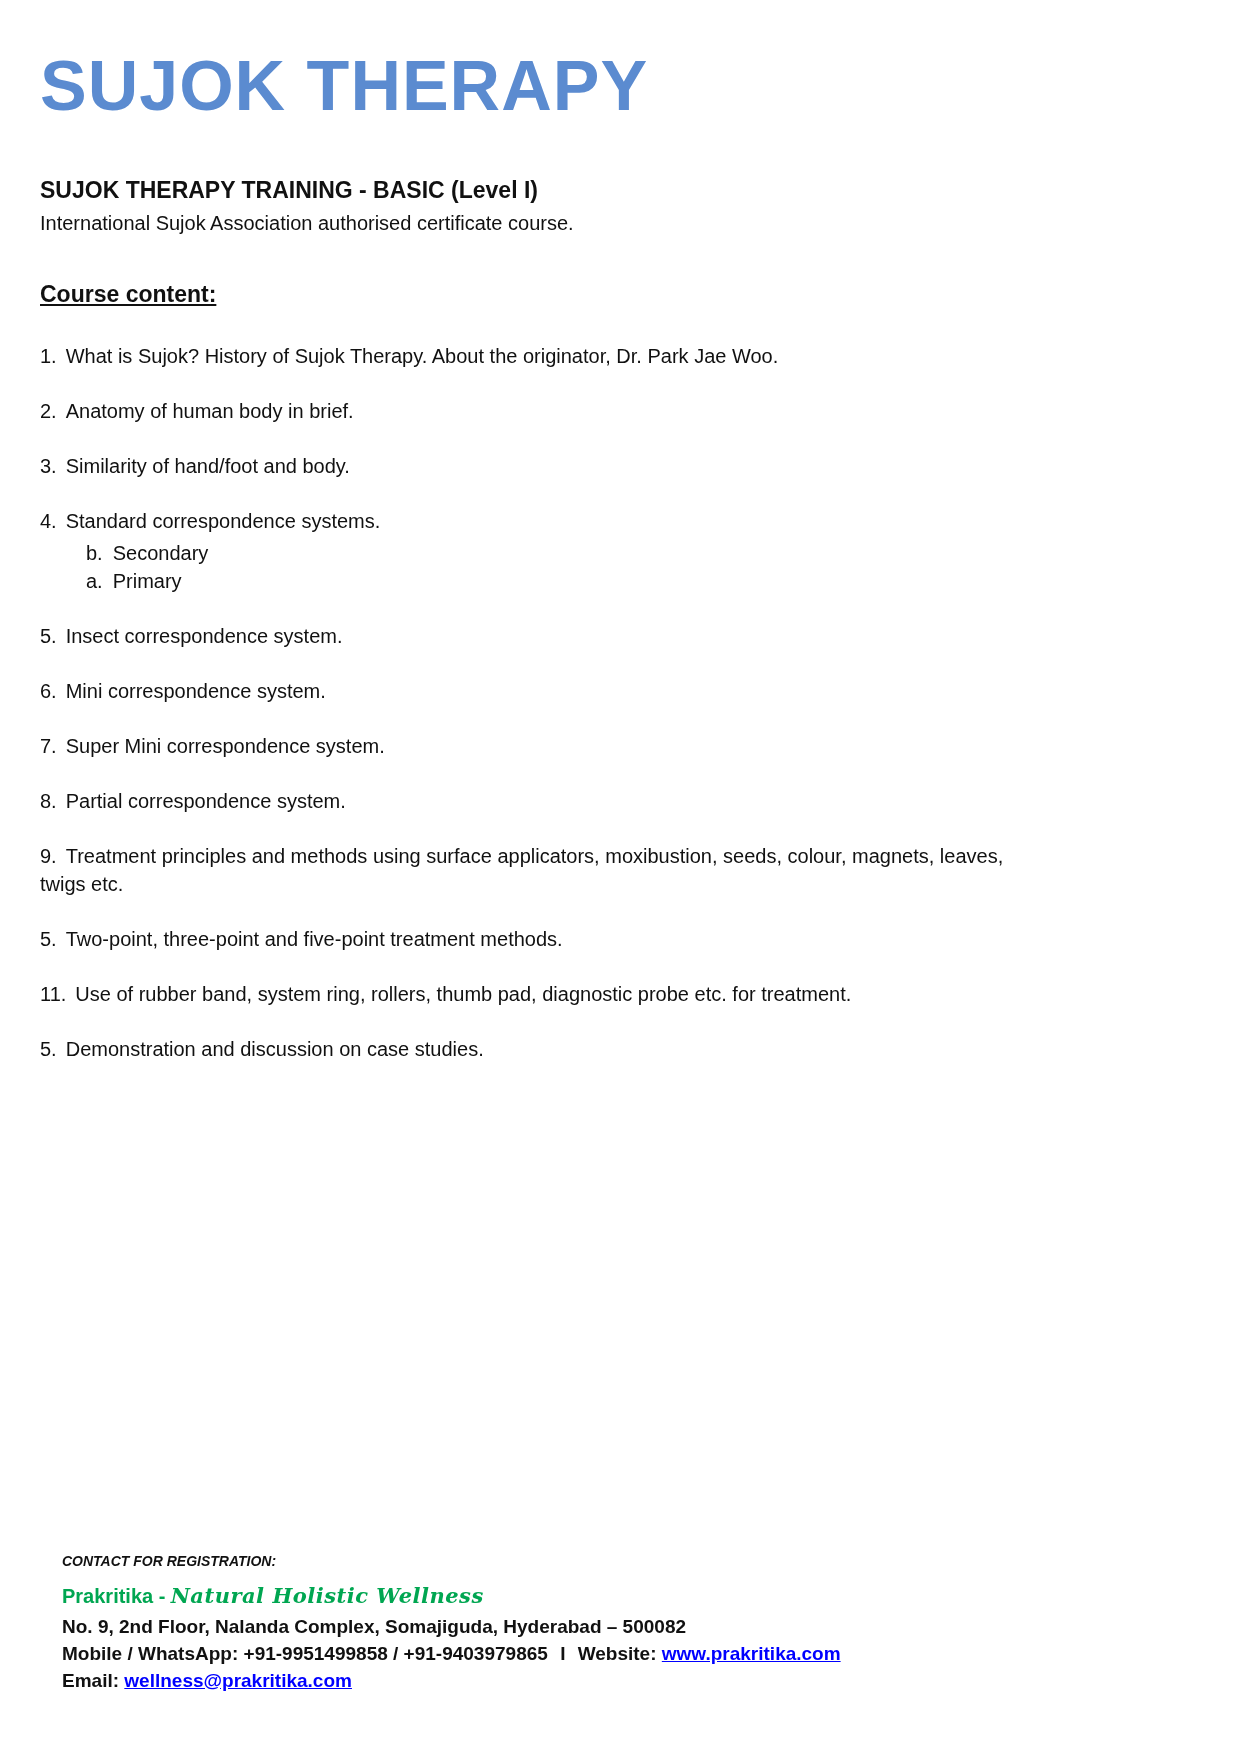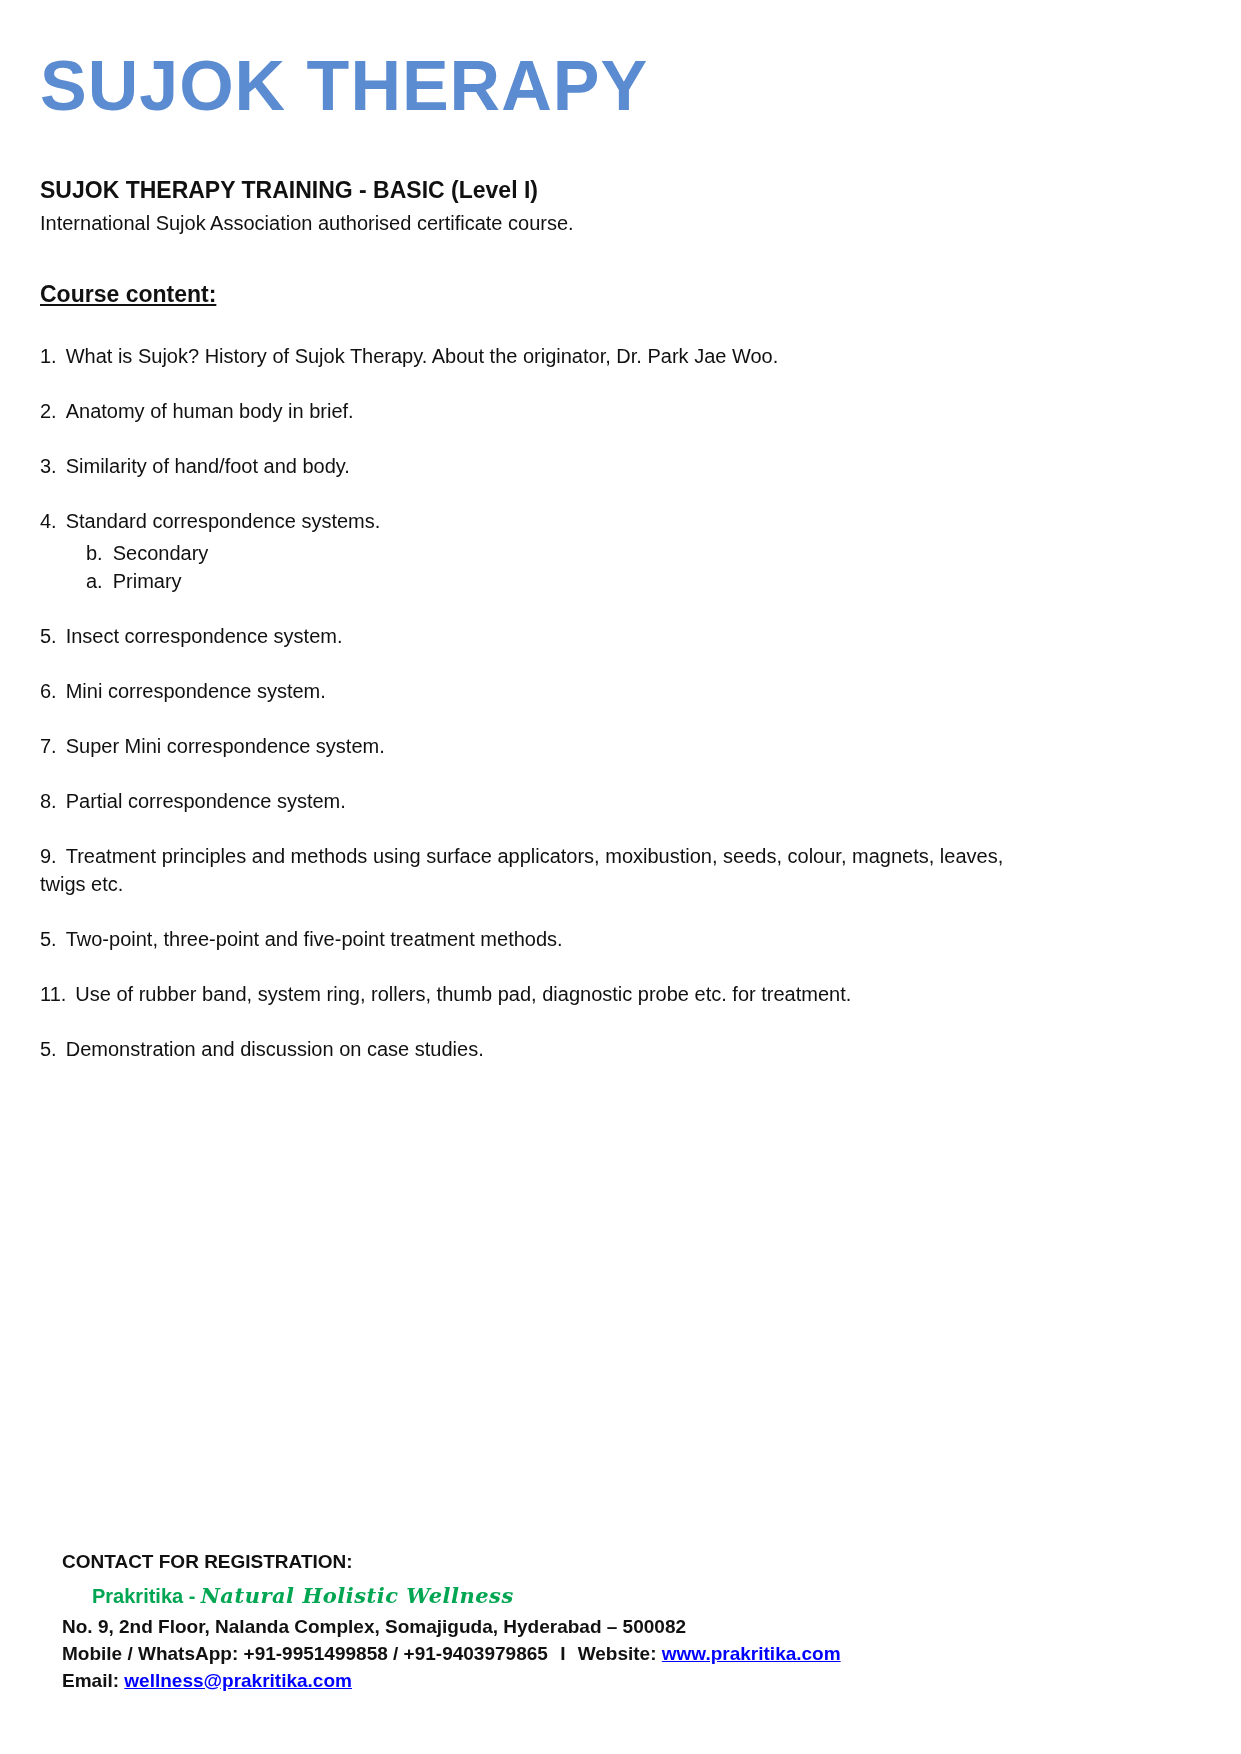--- a/index.html
+++ b/index.html
@@ -64,25 +64,26 @@
     position: absolute;
     left: 62px;
     top: 1548px;
     width: 1117px;
     font-size: 19px;
     line-height: 27px;
     font-weight: 700;
     color: #111111;
   }
   .contact-heading {
-    font-size: 19px;
+    font-size: 14px;
     font-weight: 700;
     margin-bottom: 7px;
+    font-style: italic;
   }
-  .brand-line { margin-bottom: 3px; margin-left: 30px; }
+  .brand-line { margin-bottom: 3px; }
   .brand-name {
     font-size: 20px;
     font-weight: 700;
   }
   .brand-tagline {
     font-family: "DejaVu Serif", serif;
     font-style: italic;
     font-weight: 700;
     font-size: 21px;
     letter-spacing: 0.5px;

